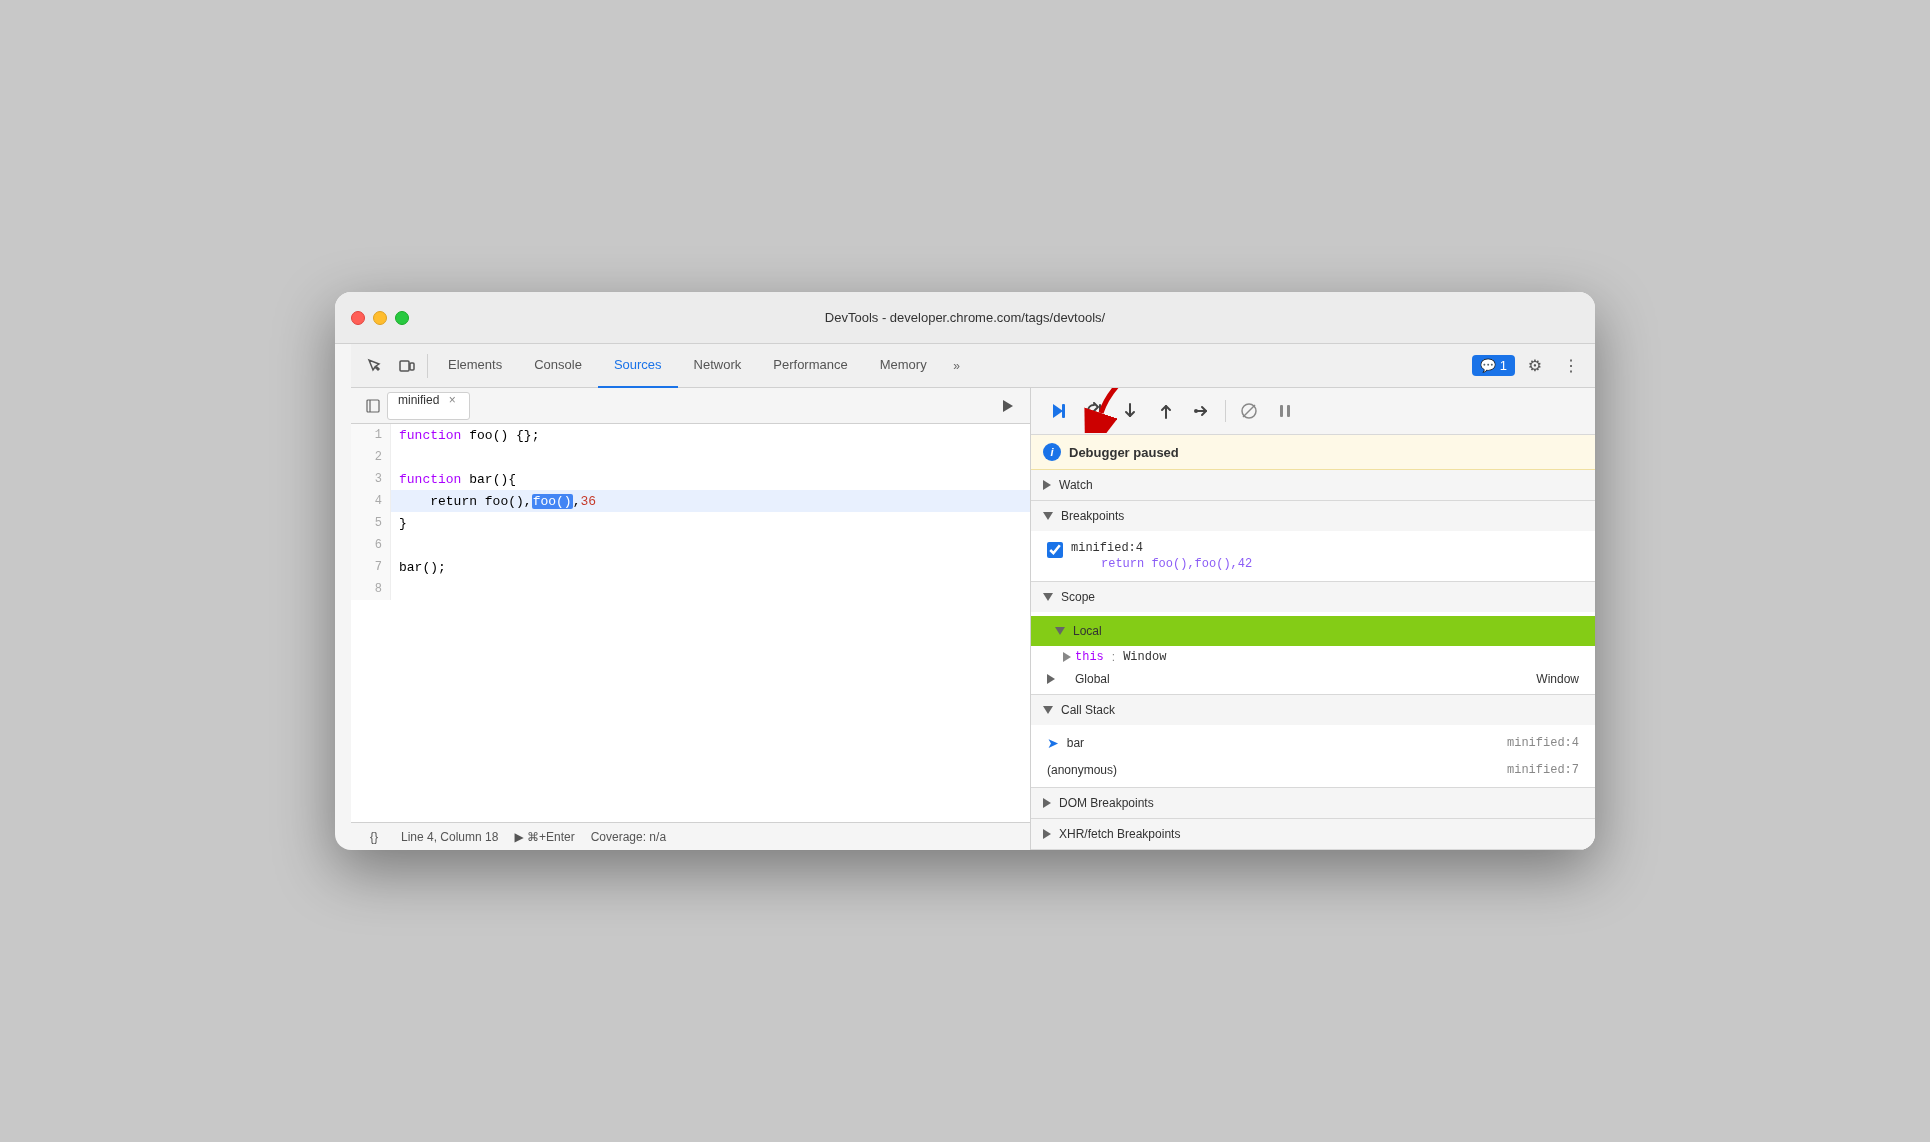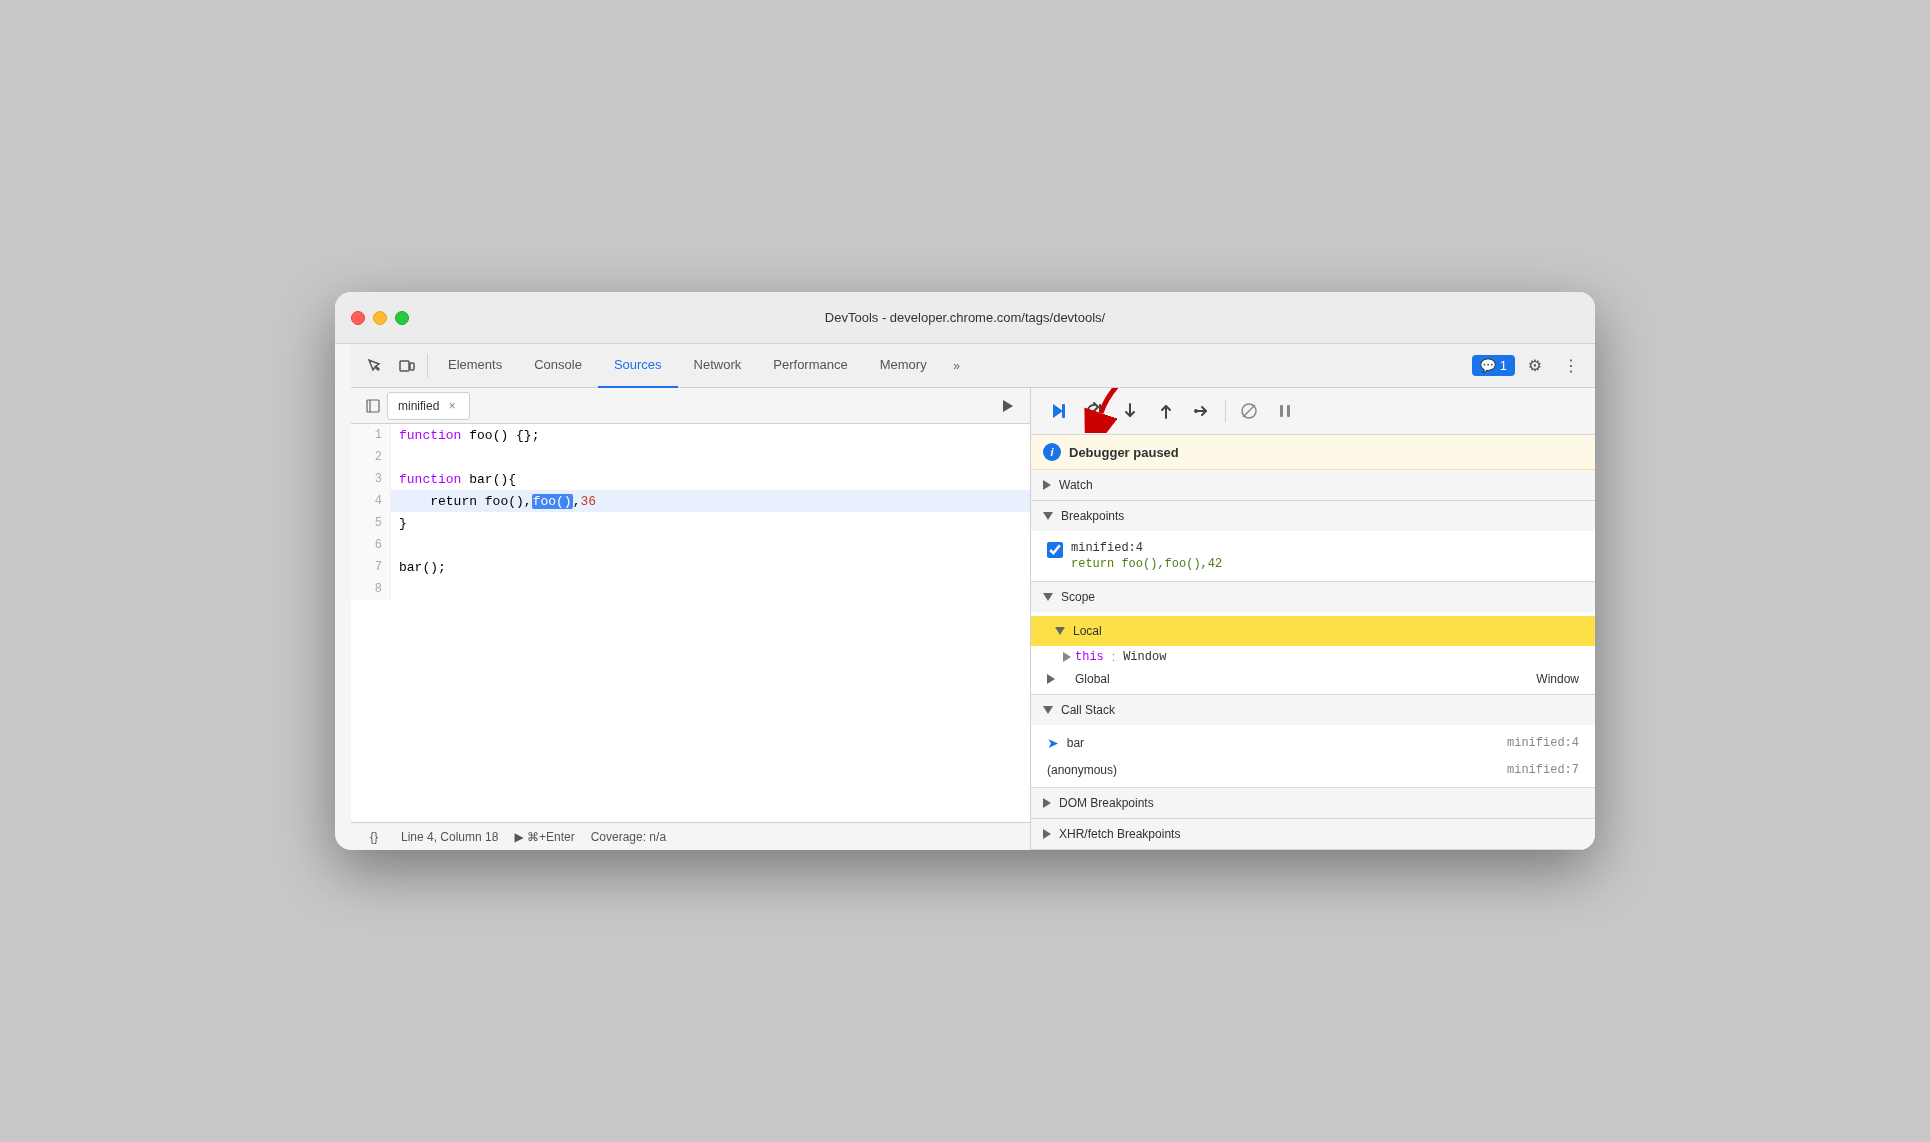--- a/index.html
+++ b/index.html
@@ -156,21 +156,20 @@
       align-items: center;
       justify-content: center;
       border: none;
       background: transparent;
       cursor: pointer;
       color: #666;
       font-size: 14px;
     }
     .file-tab {
       display: flex;
-      align-items: center;
       gap: 6px;
       padding: 0 10px;
       height: 28px;
       background: #fff;
       border: 1px solid #d0d0d0;
       border-radius: 3px;
       font-size: 12px;
       color: #333;
       cursor: pointer;
     }
@@ -366,21 +365,21 @@
     .bp-checkbox {
       width: 16px;
       height: 16px;
       accent-color: #1a73e8;
       cursor: pointer;
       flex-shrink: 0;
       margin-top: 1px;
     }
     .bp-info { display: flex; flex-direction: column; gap: 2px; }
     .bp-location { font-size: 12px; color: #333; font-weight: 500; font-family: 'Courier New', monospace; }
-    .bp-code { font-size: 12px; color: #4d7c0f; font-family: 'Courier New', monospace; }
+    .bp-code { font-size: 12px; color: #8b5cf6; font-family: 'Courier New', monospace; margin-left: 30px; }
     .this-item {
       padding: 4px 32px;
       font-size: 12px;
       display: flex;
       align-items: center;
       gap: 4px;
     }
     .prop-key { color: #aa00ff; font-family: 'Courier New', monospace; }
     .prop-val { color: #333; font-family: 'Courier New', monospace; }
     .global-item {
@@ -651,21 +650,21 @@
           </div>
         </div>
 
         <div class="panel-section">
           <div class="panel-section-header">
             <div class="triangle triangle-down"></div>
             <span>Scope</span>
           </div>
           <div class="panel-section-content">
 
-            <div class="panel-section-header" style="padding-left:24px;background:#fde047;">
+            <div class="panel-section-header" style="padding-left:24px;background:#84cc16;">
               <div class="triangle triangle-down"></div>
               <span>Local</span>
             </div>
             <div class="this-item">
               <div class="triangle triangle-right" style="border-left-color:#888;"></div>
               <span class="prop-key">this</span>
               <span style="color:#888;margin:0 4px;">:</span>
               <span class="prop-val">Window</span>
             </div>
 

